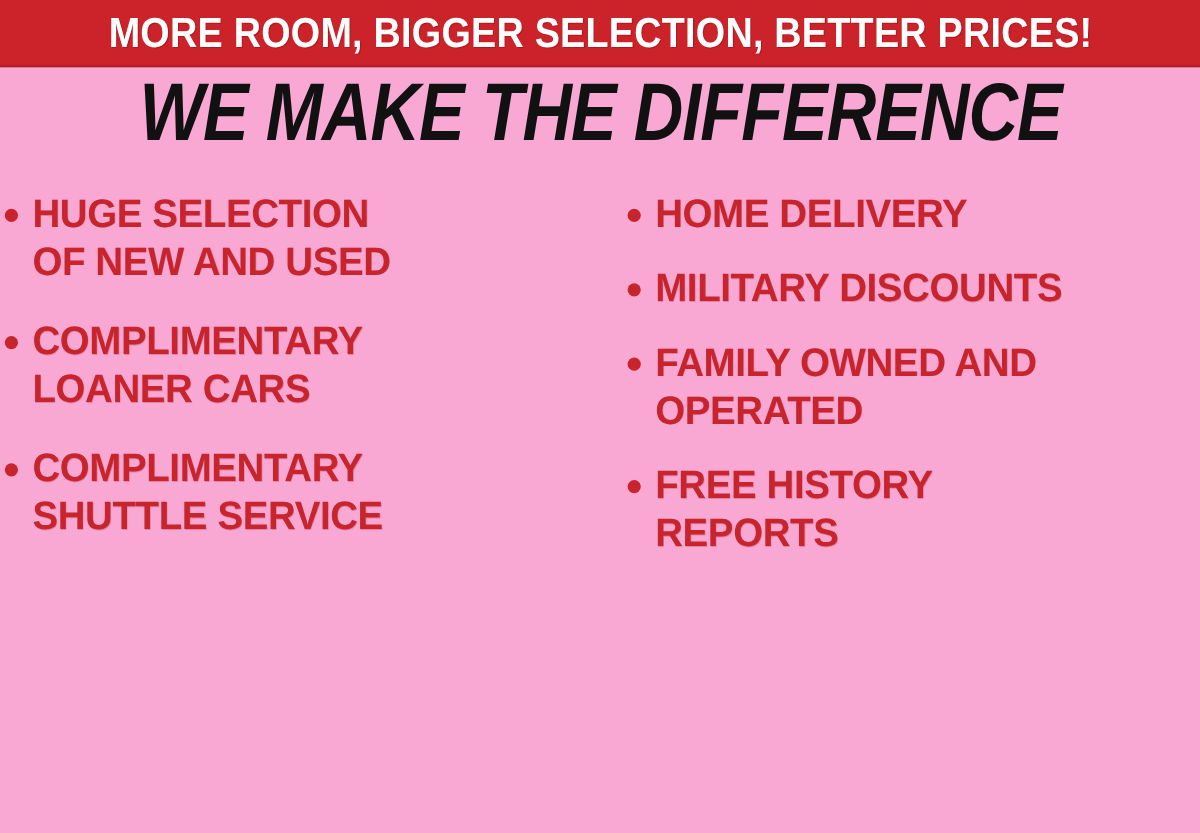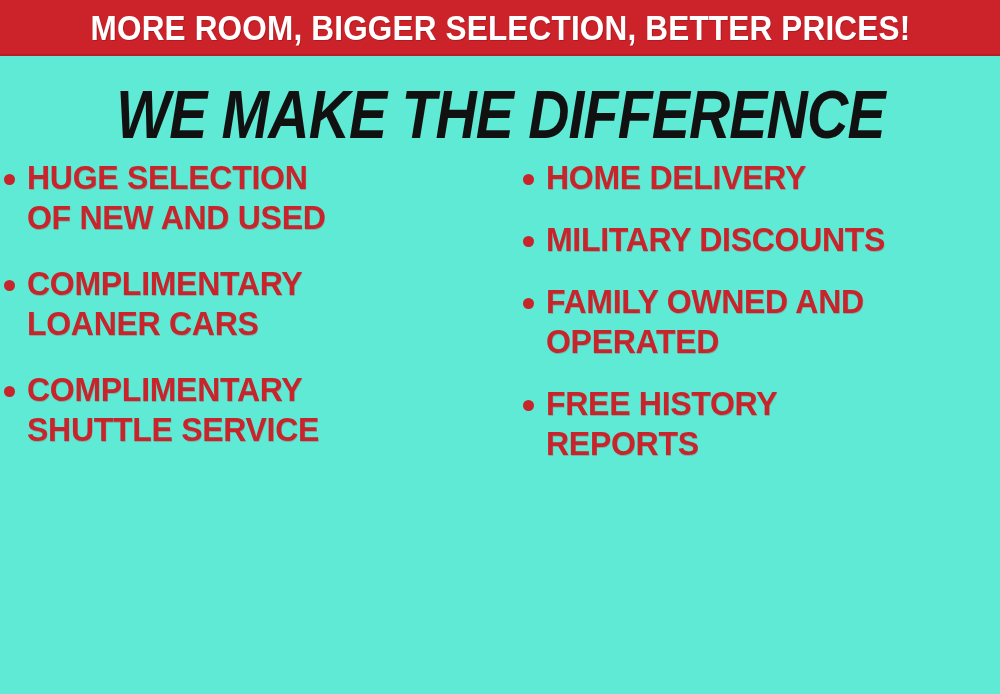--- a/index.html
+++ b/index.html
@@ -8,21 +8,21 @@
     padding: 0;
     background: #ffffff;
   }
   body {
     font-family: "Liberation Sans", sans-serif;
   }
   #poster {
     position: relative;
     width: 1000px;
     height: 694px;
-    background: #5eead4;
+    background: #f9a8d4;
     overflow: hidden;
   }
 
   
   #banner {
     position: absolute;
     left: 0;
     top: 0;
     width: 1000px;
     height: 56px;
@@ -47,21 +47,21 @@
   }
 
   
   #headline-wrap {
     position: absolute;
     left: 0;
     top: 60px;
     width: 1000px;
     height: 88px;
     display: flex;
-    align-items: flex-end;
+    align-items: flex-start;
     justify-content: center;
   }
   #headline {
     color: #111111;
     font-family: "Liberation Sans", sans-serif;
     font-weight: bold;
     font-style: italic;
     font-size: 68px;
     line-height: 68px;
     letter-spacing: -1px;

